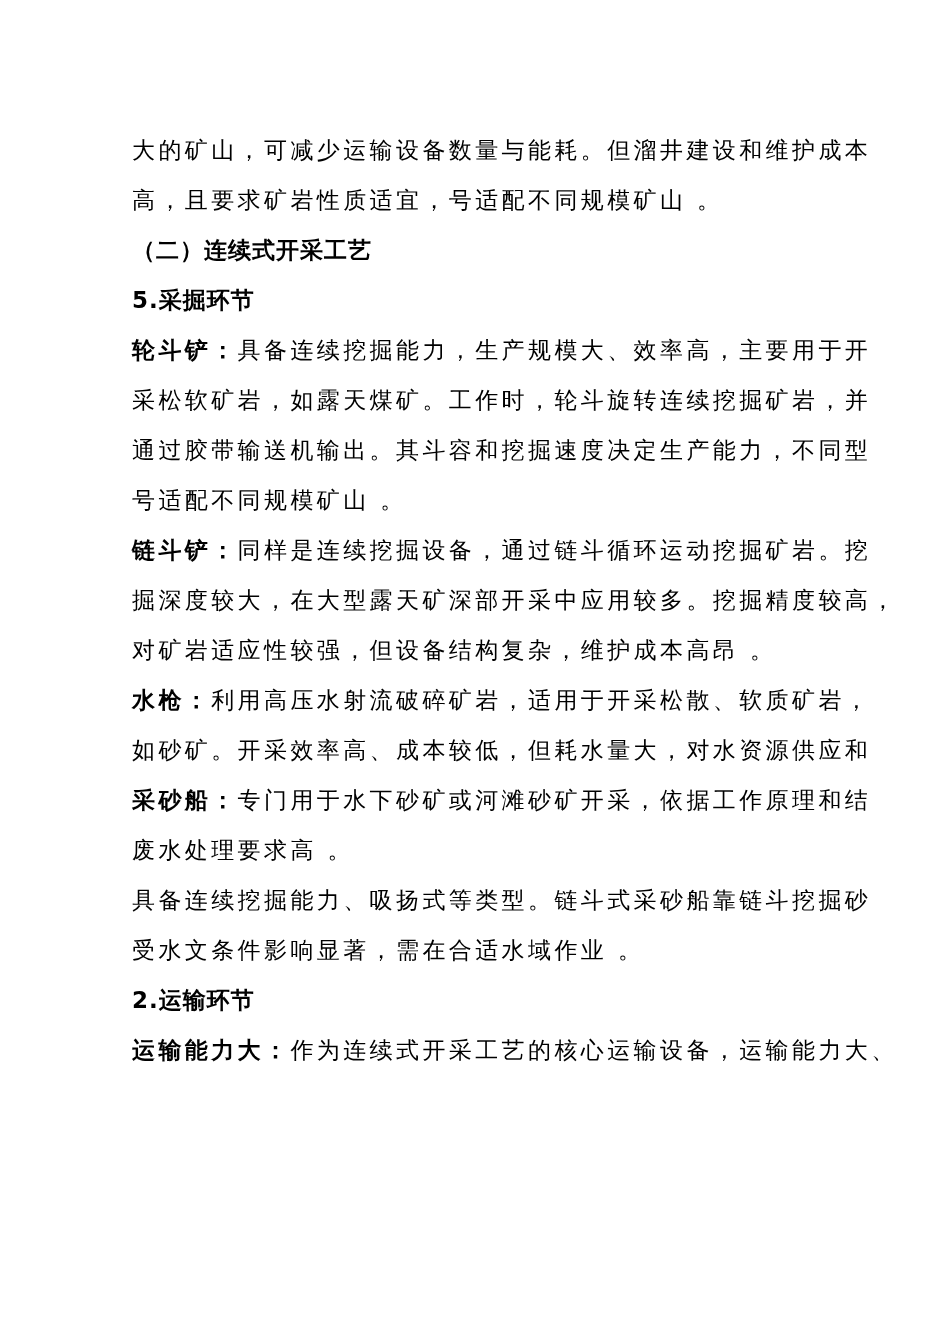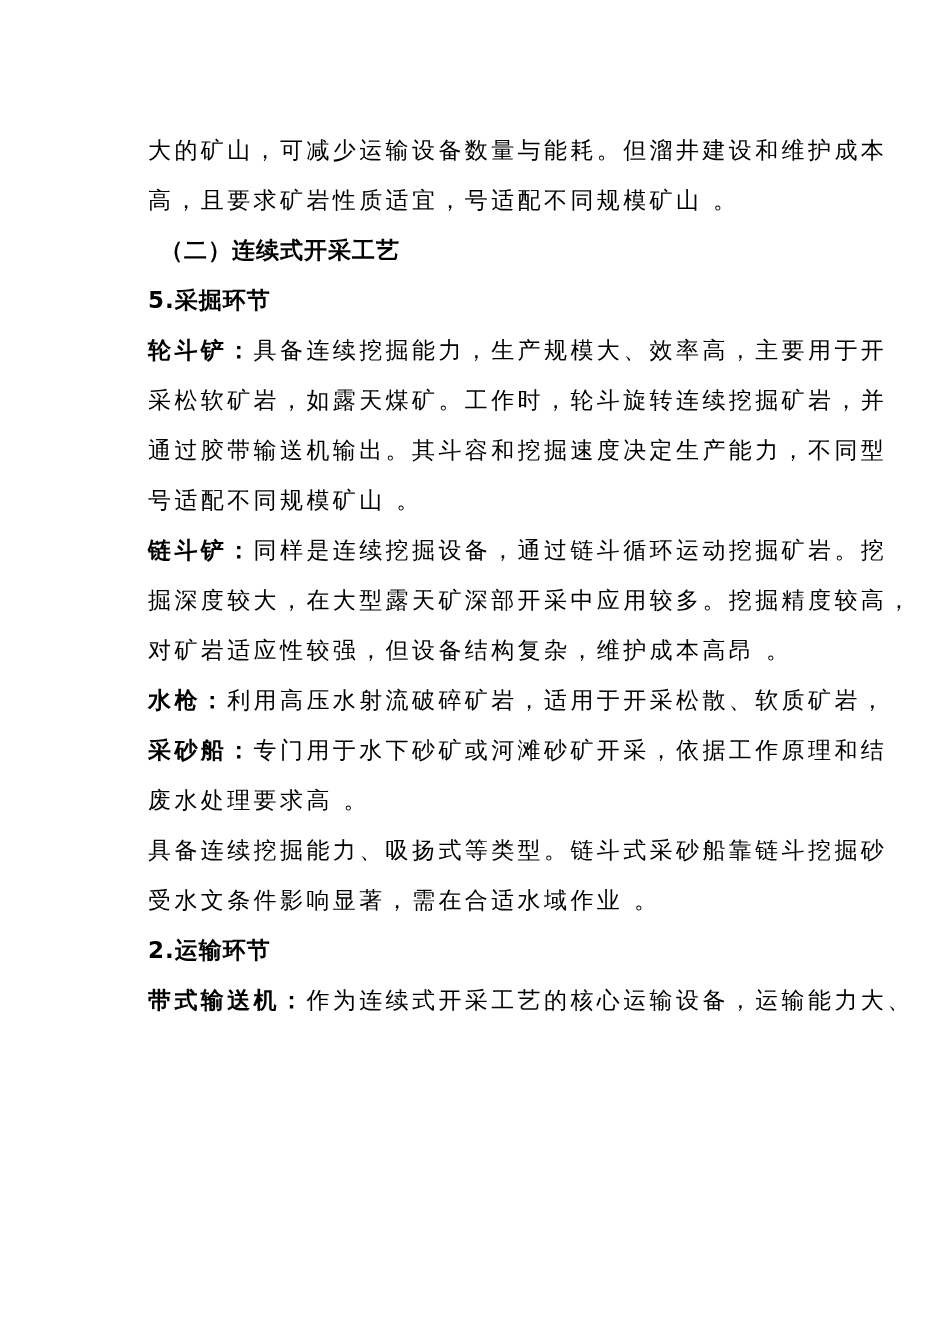--- a/index.html
+++ b/index.html
@@ -10,21 +10,21 @@
     body {
       width: 950px;
       height: 1344px;
       position: relative;
       overflow: hidden;
       font-family: "DejaVu Sans", "Liberation Sans", sans-serif;
       color: #000000;
     }
     .page {
       position: absolute;
-      left: 148px;
+      left: 132px;
       top: 130px;
       width: 664px;
     }
     .line {
       height: 50px;
       line-height: 40px;
       font-size: 23px;
       white-space: nowrap;
       letter-spacing: 3.4px;
       text-align: justify;
@@ -32,21 +32,21 @@
     }
     .line.last {
       text-align-last: left;
     }
     .heading {
       font-weight: bold;
       letter-spacing: 1px;
       text-align-last: left;
     }
     .heading.h2 {
-      margin-left: 12px;
+      margin-left: 0;
     }
     .term {
       font-weight: bold;
     }
   </style>
 </head>
 <body>
 
 <div class="page">
 
@@ -60,23 +60,24 @@
   <div class="line"><span class="term">轮斗铲：</span><span>具备连续挖掘能力，生产规模大、效率高，主要用于开</span></div>
   <div class="line">采松软矿岩，如露天煤矿。工作时，轮斗旋转连续挖掘矿岩，并</div>
   <div class="line">通过胶带输送机输出。其斗容和挖掘速度决定生产能力，不同型</div>
   <div class="line last">号适配不同规模矿山 。</div>
 
   <div class="line"><span class="term">链斗铲：</span><span>同样是连续挖掘设备，通过链斗循环运动挖掘矿岩。挖</span></div>
   <div class="line">掘深度较大，在大型露天矿深部开采中应用较多。挖掘精度较高，</div>
   <div class="line last">对矿岩适应性较强，但设备结构复杂，维护成本高昂 。</div>
 
   <div class="line"><span class="term">水枪：</span><span>利用高压水射流破碎矿岩，适用于开采松散、软质矿岩，</span></div>
+  <div class="line">如砂矿。开采效率高、成本较低，但耗水量大，对水资源供应和</div>
   <div class="line"><span class="term">采砂船：</span><span>专门用于水下砂矿或河滩砂矿开采，依据工作原理和结</span></div>
 
   <div class="line last">废水处理要求高 。</div>
   <div class="line">具备连续挖掘能力、吸扬式等类型。链斗式采砂船靠链斗挖掘砂</div>
   <div class="line last">受水文条件影响显著，需在合适水域作业 。</div>
 
   <div class="line heading">2.运输环节</div>
 
-  <div class="line"><span class="term">带式输送机：</span><span>作为连续式开采工艺的核心运输设备，运输能力大、</span></div>
+  <div class="line"><span class="term">运输能力大：</span><span>作为连续式开采工艺的核心运输设备，运输能力大、</span></div>
 
 </div>
 
 </body></html>

